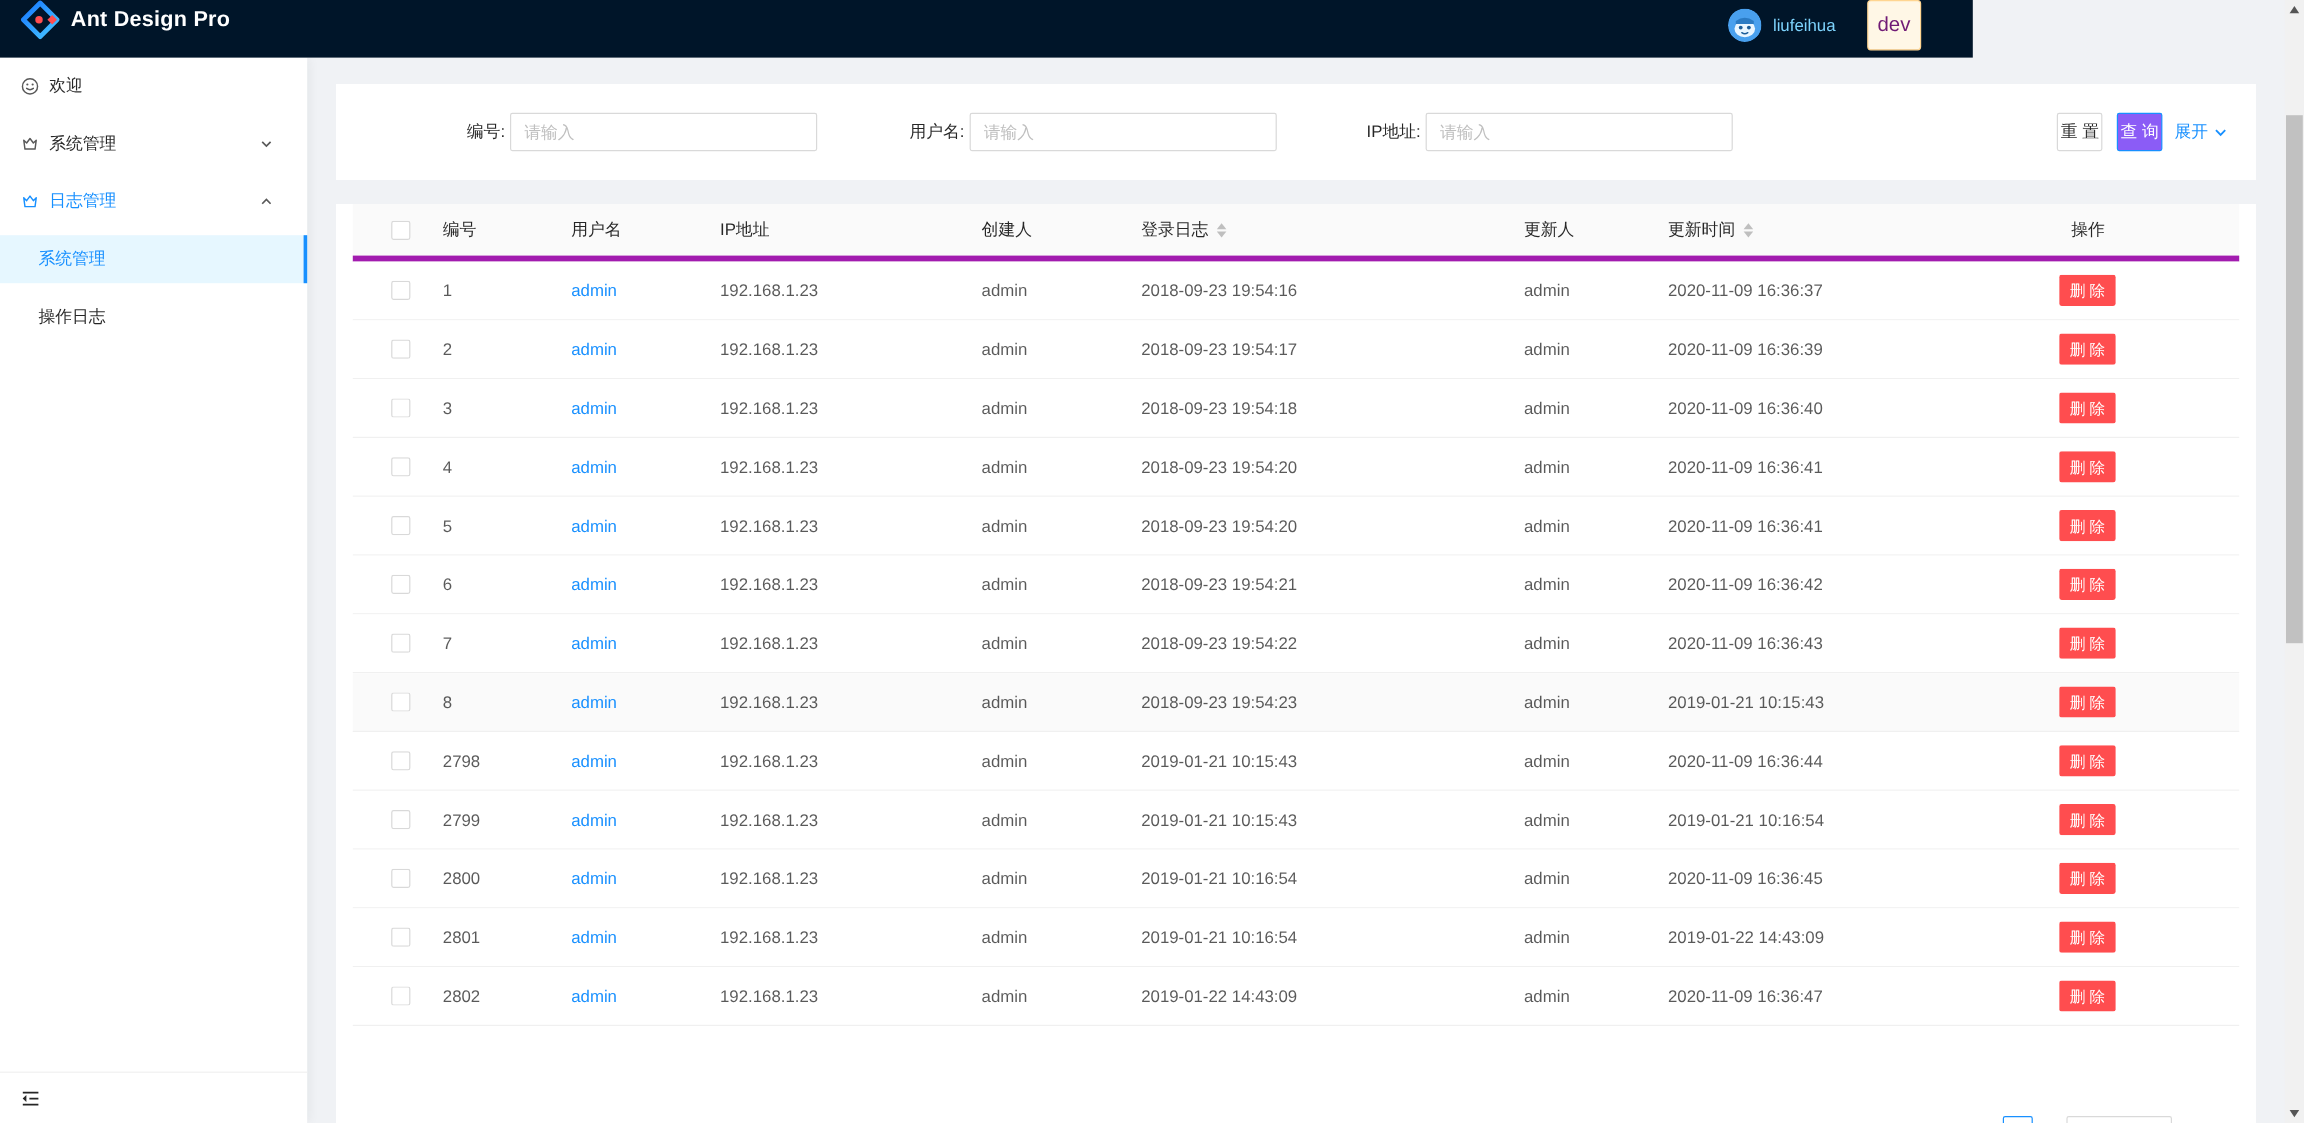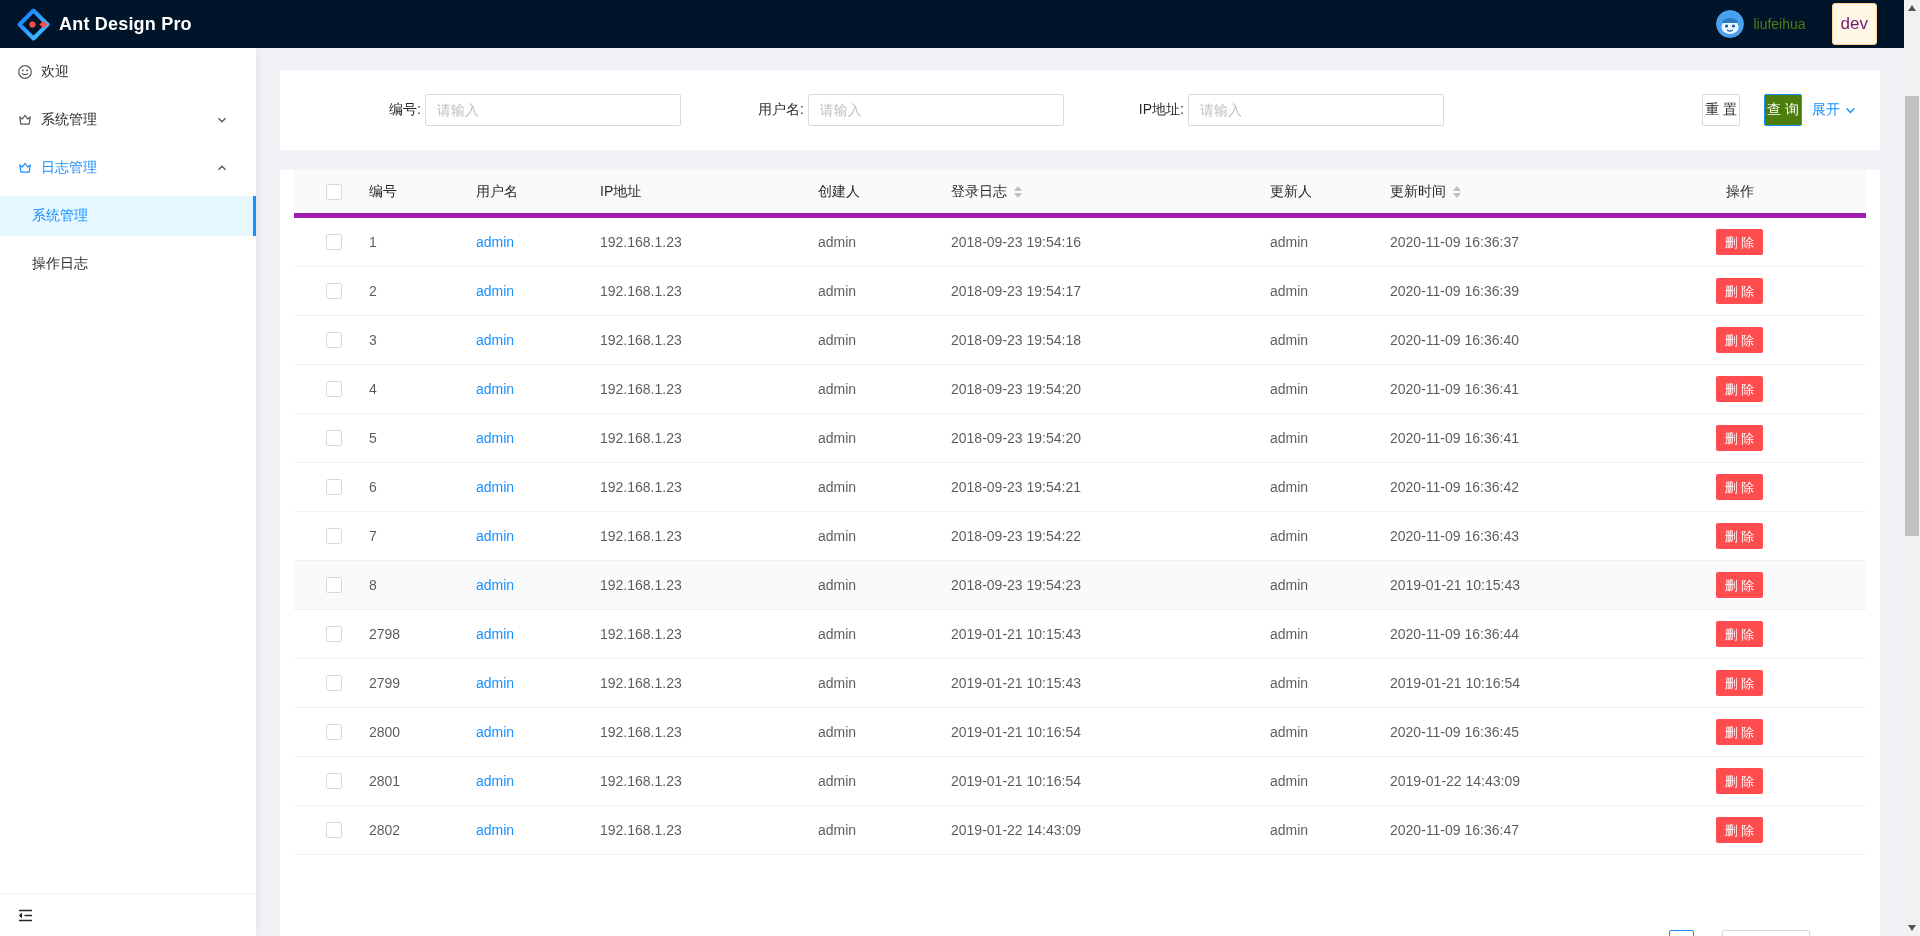--- a/index.html
+++ b/index.html
@@ -1,25 +1,25 @@
 <!DOCTYPE html>
 <html><head>
 <meta charset="utf-8">
 <style>
   *{box-sizing:border-box;margin:0;padding:0}
   html,body{width:1920px;height:936px;overflow:hidden}
   body{font-family:"Liberation Sans","DejaVu Sans",sans-serif;font-size:14px;background:#f0f2f5;position:relative;color:rgba(0,0,0,.85)}
 
   
-  .app-header{position:absolute;top:0;left:0;width:1920px;height:48px;background:#001529;display:flex;align-items:center;padding:0 43px 0 17px;z-index:5}
+  .app-header{position:absolute;top:0;left:0;width:1644px;height:48px;background:#001529;display:flex;align-items:flex-start;padding:0 43px 0 17px;z-index:5}
   .logo-wrap{display:flex;align-items:center}
   .app-title{color:#fff;font-size:18px;font-weight:700;margin-left:9px;letter-spacing:.2px}
   .header-right{margin-left:auto;display:flex;align-items:center}
   .avatar{width:28px;height:28px;border-radius:50%;overflow:hidden;flex:none;cursor:pointer}
-  .user-name{color:#4d7c0f;margin-left:9px;font-size:14px}
+  .user-name{color:#7dd3fc;margin-left:9px;font-size:14px}
   .env-badge{margin-left:26px;background:#fff7e6;border:1px solid #ffd591;color:#701a75;font-size:17px;line-height:20px;padding:10px 8px;border-radius:3px}
 
   
   .sidebar{position:absolute;top:48px;left:0;width:256px;height:888px;background:#fff;box-shadow:2px 0 8px rgba(29,35,41,.05);z-index:4}
   .menu{padding-top:4px}
   .mi{height:40px;display:flex;align-items:center;padding:0 29px 0 17px;cursor:pointer;margin-bottom:8px;color:rgba(0,0,0,.85)}
   .mi-icon{width:16px;height:16px;margin-right:8px;display:flex;align-items:center;justify-content:center;color:#595959}
   .mi .chev{margin-left:auto;display:flex}
   .mi.active-parent{color:#1890ff}
   .mi.active-parent .mi-icon{color:#1890ff}
@@ -35,21 +35,21 @@
 
   
   .search-card{height:80px;display:flex;align-items:center;padding:0 24px}
   .sfield{display:flex;align-items:center}
   .sfield label{color:rgba(0,0,0,.85);white-space:nowrap}
   .sfield input{width:256px;height:32px;border:1px solid #d9d9d9;border-radius:2px;padding:0 11px;font-size:14px;margin-left:4px;outline:none;color:rgba(0,0,0,.65);font-family:"Liberation Sans","DejaVu Sans",sans-serif}
   .sfield input::placeholder{color:#bfbfbf}
   .f1{margin-left:85px}.f2{margin-left:77px}.f3{margin-left:75px}
   .search-actions{margin-left:auto;display:flex;align-items:center}
   .btn{height:32px;padding:0 2px;border-radius:2px;border:1px solid #d9d9d9;background:#fff;font-size:14px;color:rgba(0,0,0,.85);cursor:pointer;font-family:Liberation Sans, sans-serif}
-  .btn-primary{background:#4d7c0f;border-color:#1890ff;color:#fff;margin-left:24px}
+  .btn-primary{background:#8b5cf6;border-color:#1890ff;color:#fff;margin-left:12px}
   .expand-link{color:#1890ff;display:flex;align-items:center;gap:5px;margin-left:10px;cursor:pointer}
 
   
   .table-card{margin-top:20px;height:840px;position:relative}
   .tcard-header{height:56px;display:flex;align-items:center;padding:0 23px 0 24px}
   .tcard-title{font-size:16px;font-weight:500;color:rgba(0,0,0,.85)}
   .toolbar{margin-left:auto;display:flex;align-items:center;gap:23px}
   .tool{color:#595959;cursor:pointer;display:flex;align-items:center;justify-content:center;width:18px;height:18px}
   .gear-glyph{font-family:"DejaVu Sans",sans-serif;font-size:17px;line-height:1;color:#595959}
 

